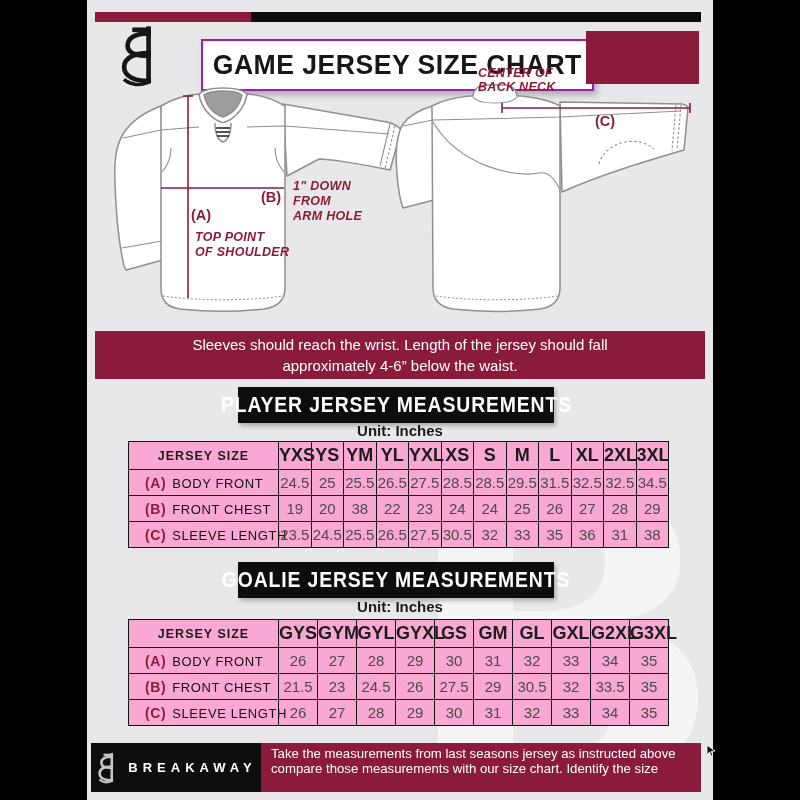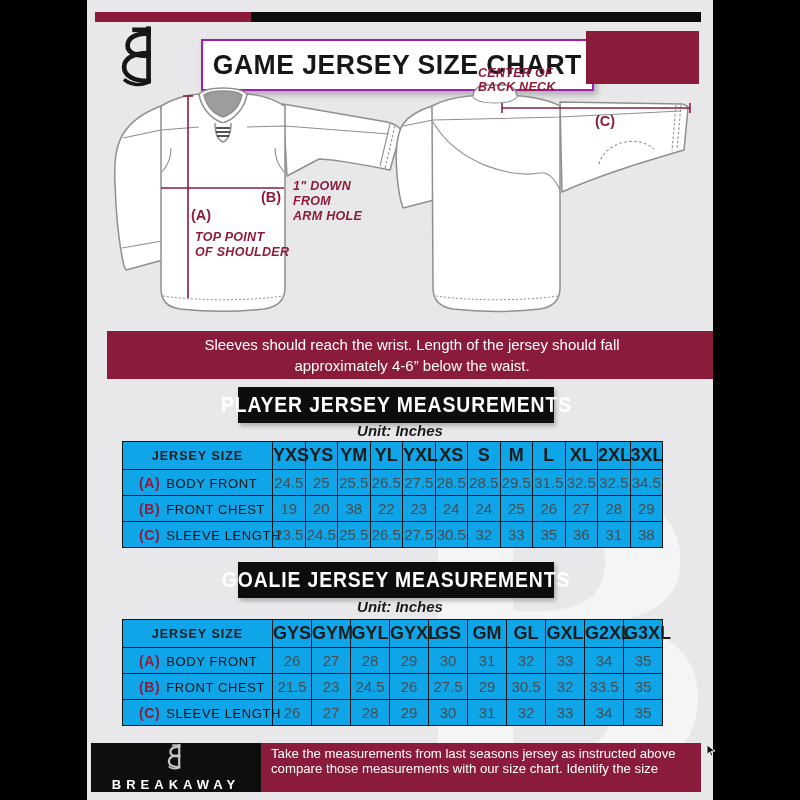--- a/index.html
+++ b/index.html
@@ -22,54 +22,54 @@
   .title-maroon-block { position:absolute; left:499px; top:31px; width:113px; height:53px; background:#8a1b3a; }
 
   
   #diagram { position:absolute; left:0; top:60px; width:626px; height:272px; }
   .tag-text { font-weight:bold; font-size:14.5px; fill:#8d1b3a; font-family:"Liberation Sans",sans-serif; }
   .note-text { font-style:italic; font-weight:600; font-size:12.5px; fill:#8d1b3a;
     letter-spacing:0.3px; font-family:"Liberation Sans",sans-serif; }
 
   
   .banner { position:absolute; left:8px; top:331px; width:610px; height:48px; background:#8a1b3a;
-    display:flex; flex-direction:column; align-items:center; justify-content:center; z-index:1;margin-left:12px; }
+    display:flex; flex-direction:column; align-items:center; justify-content:center; z-index:1; }
   .banner div { color:#fff; font-size:15px; line-height:21px; }
 
   
   .section-title { position:absolute; left:151px; width:316px; height:36px; background:#0d0d0d;
     border-radius:0; display:flex; align-items:center; justify-content:center;
     box-shadow:2px 3px 4px rgba(0,0,0,0.25); z-index:1; }
   .section-title span { color:#fff; font-weight:bold; font-size:22px; white-space:nowrap;
     transform:scaleX(0.88); letter-spacing:1px; }
   #player-title { top:387px; }
   #goalie-title { top:562px; }
-  .unit { position:absolute; left:0; width:626px; text-align:center; font-style:italic;
+  .unit { position:absolute; left:0; width:626px; text-align:center; 
     font-weight:bold; font-size:15px; color:#1a1a1a; z-index:1; }
   #player-unit { top:422px; }
   #goalie-unit { top:598px; }
 
   
-  .size-table { position:absolute; left:35px; width:540px; border-collapse:collapse;
-    table-layout:fixed; background:#0ea5e9; z-index:1; }
+  .size-table { position:absolute; left:41px; width:540px; border-collapse:collapse;
+    table-layout:fixed; background:#f9a8d4; z-index:1; }
   #player-table { top:441px; }
   #goalie-table { top:619px; }
   .size-table th, .size-table td { border:1.8px solid #141414; text-align:center; vertical-align:middle; }
   .size-table th { height:28px; font-size:18px; font-weight:bold; color:#1c1c1c; }
   .size-table th.corner { width:150px; font-size:12.5px; font-weight:600; letter-spacing:1px; }
   #player-table th:not(.corner), #player-table td:not(.rowlabel) { width:32.5px; }
   #goalie-table th:not(.corner), #goalie-table td:not(.rowlabel) { width:39px; }
   .size-table td { height:26px; font-size:15px; color:#4b4b4b; }
   .size-table td.rowlabel { text-align:left; padding-left:16px; font-size:13px; color:#111;
     letter-spacing:0.6px; white-space:nowrap; }
   .size-table td.rowlabel .tag { color:#8d1b3a; font-weight:bold; font-size:14px; margin-right:6px; }
 
   
   .footer-black { position:absolute; left:4px; top:743px; width:170px; height:49px; background:#0e0e0e;
-    display:flex; align-items:center; justify-content:center; gap:7px; z-index:1;flex-direction:column; }
+    display:flex; align-items:center; justify-content:center; gap:7px; z-index:1; }
   .footer-black .brand { color:#fff; font-weight:bold; font-size:13px; letter-spacing:5px; }
   .footer-maroon { position:absolute; left:174px; top:743px; width:440px; height:49px; background:#8a1b3a;
     color:#fff; font-size:13.2px; line-height:15.4px; padding:3px 8px 4px 10px; z-index:1; }
 
   .cursor { position:absolute; left:706px; top:744px; width:12px; height:13px; z-index:2; }
 </style>
 </head>
 <body>
 
 <div id="content">

